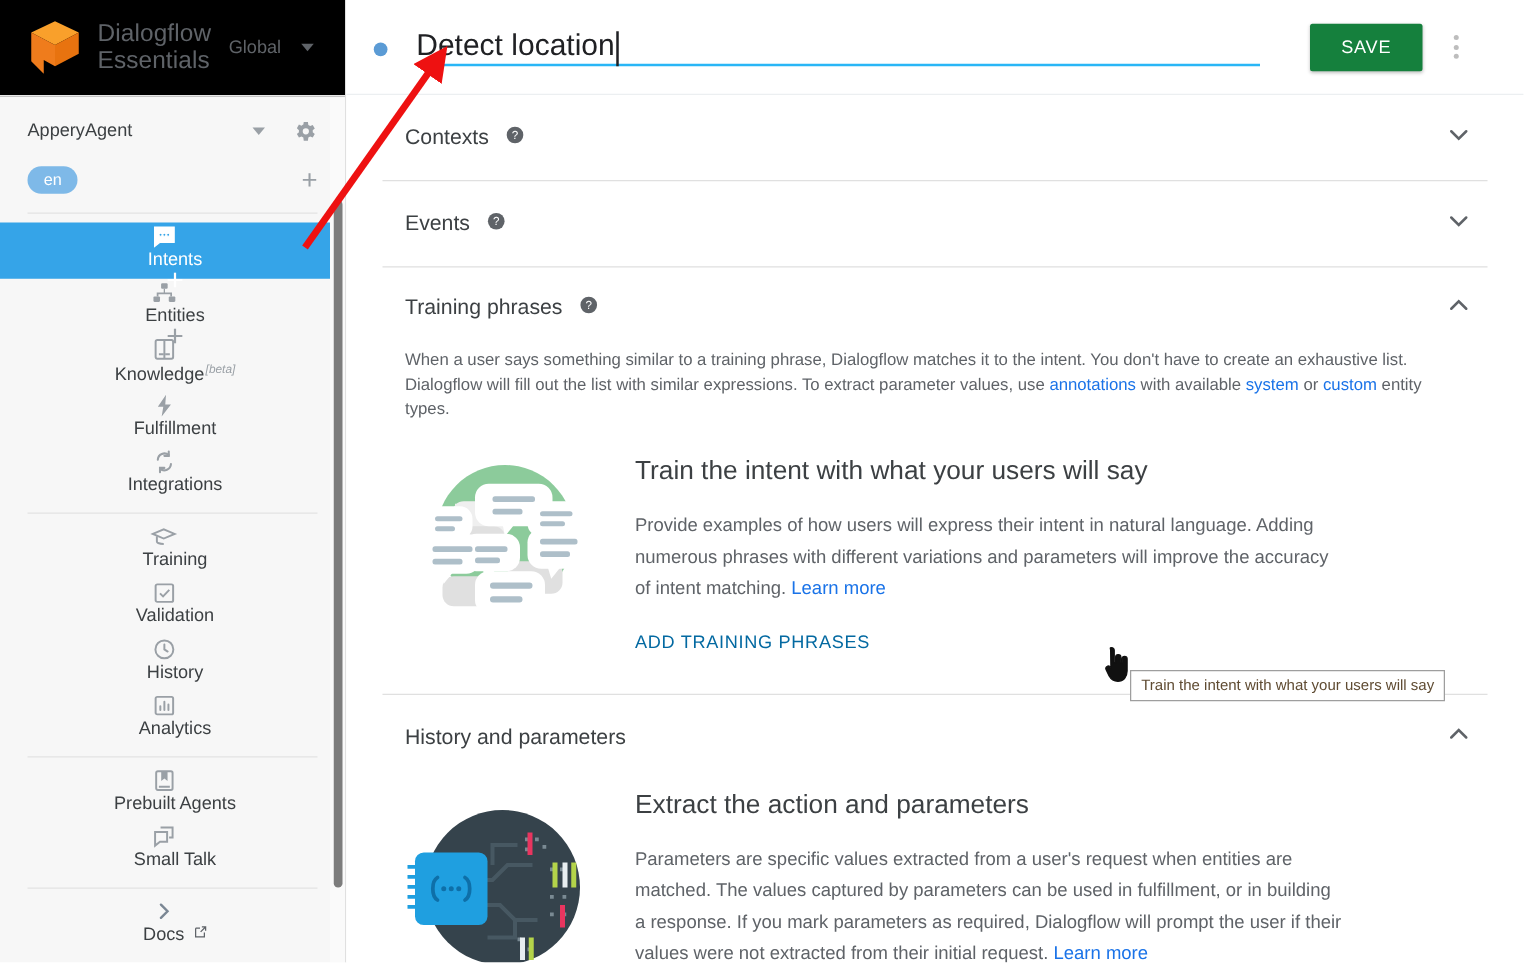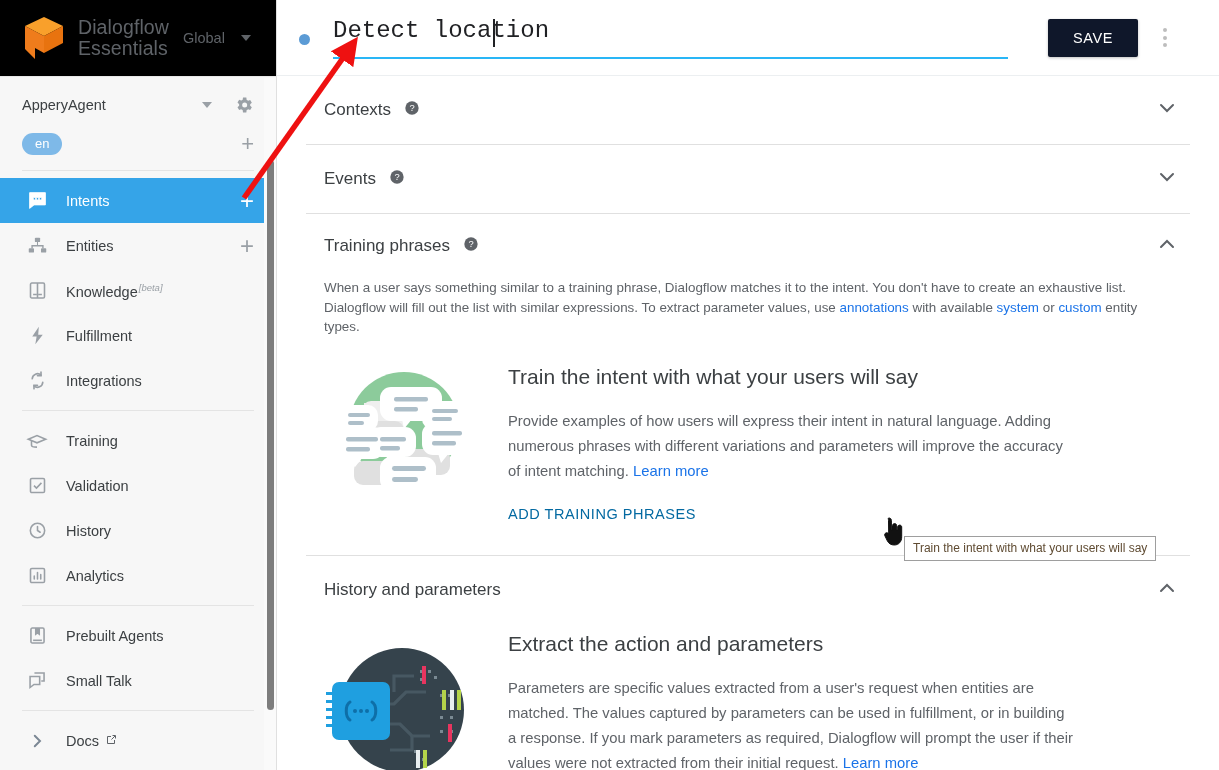--- a/index.html
+++ b/index.html
@@ -62,20 +62,21 @@
     margin-left: auto; color: #9aa0a6; font-size: 22px;
     line-height: 18px; font-weight: 300; cursor: pointer;
   }
 
   .nav-sep { height: 1px; background: #e4e4e4; margin: 7px 22px 7px 22px; }
 
   .nav-item {
     height: 45px; display: flex; align-items: center;
     padding: 0 22px 0 26px; cursor: pointer; color: #3c4043;
     font-size: 14.5px;
+    flex-direction: column;
   }
   .nav-item .ico {
     width: 22px; height: 22px; flex: 0 0 22px;
     display: flex; align-items: center; justify-content: center;
     margin-right: 18px;
   }
   .nav-item .ico svg { display: block; }
   .nav-item.active { background: #35a4e8; color: #fff; }
   .nav-item.active .ico svg { stroke: #fff; fill: #fff; }
   .nav-label { flex: 1; white-space: nowrap; }
@@ -107,30 +108,30 @@
     padding: 0 18px 0 22px; border-bottom: 1px solid #eceff1; background:#fff;
   }
   .blue-dot {
     width: 11px; height: 11px; border-radius: 50%;
     background: #5b9bd5; flex: 0 0 11px; margin-right: 23px; margin-top: 4px;
   }
   .title-wrap { flex: 1; position: relative; max-width: 675px; }
   .title-input {
     width: 100%; border: none; outline: none;
     border-bottom: 2px solid #29b6f6;
-    font-size: 24px; color: #202124; padding: 0 0 13px 0;
-    font-family: Liberation Mono, monospace; background: transparent;
+    font-size: 24px; color: #202124; padding: 0 0 0 0;
+    font-family: Liberation Sans, sans-serif; background: transparent;
     caret-color: #202124;
   }
   .caret-bar {
     position: absolute; left: 160px; top: 2px; width: 1.5px; height: 28px;
     background: #202124;
   }
   .save-btn {
-    margin-left: 40px; background: #0f172a; color: #fff;
+    margin-left: 40px; background: #15803d; color: #fff;
     border: none; border-radius: 2px; padding: 0 25px; height: 38px;
     font-size: 14.5px; letter-spacing: .6px; cursor: pointer;
     box-shadow: 0 1px 3px rgba(0,0,0,.25); font-family: "Liberation Sans", sans-serif;
   }
   .kebab {
     width: 34px; height: 38px; margin-left: 10px; cursor: pointer;
     display: flex; flex-direction: column; align-items: center;
     justify-content: center; gap: 3.5px;
   }
   .kebab i { width: 4px; height: 4px; border-radius: 50%; background: #bdbdbd; display:block; }

